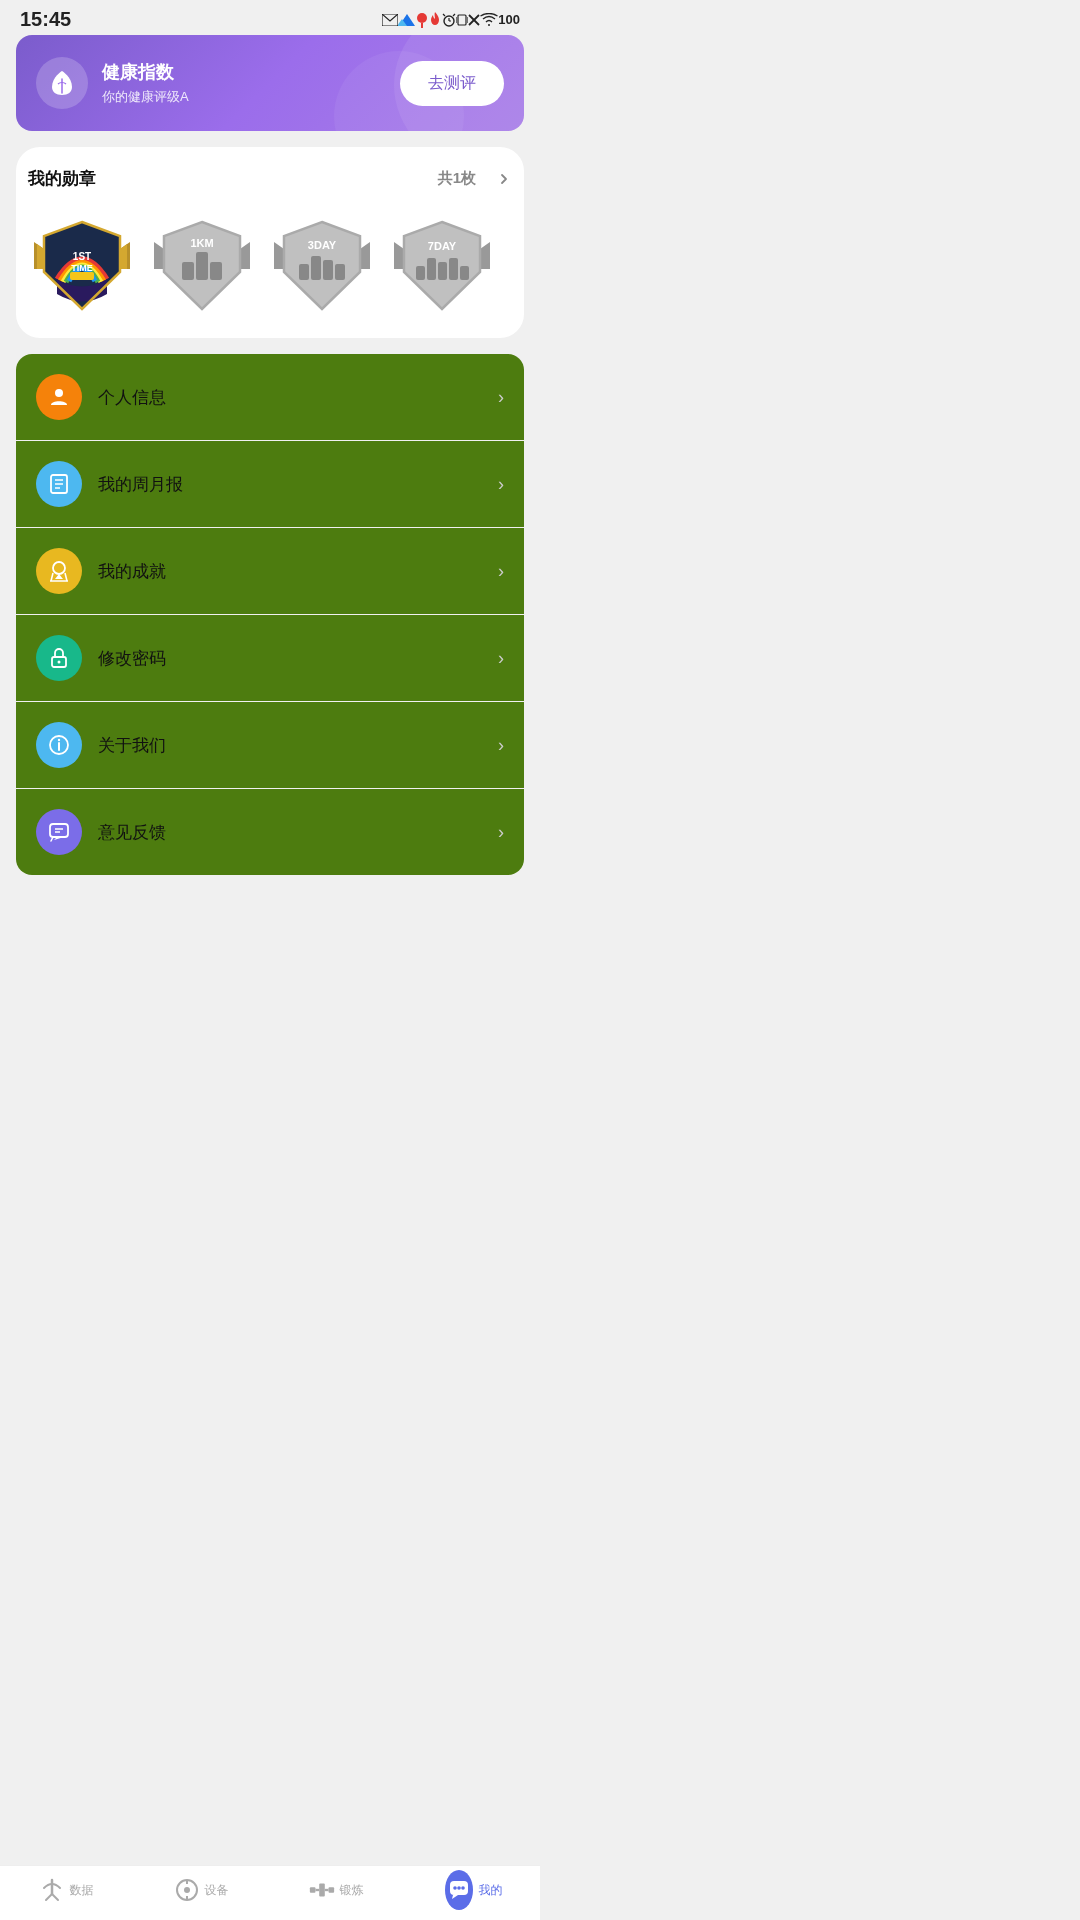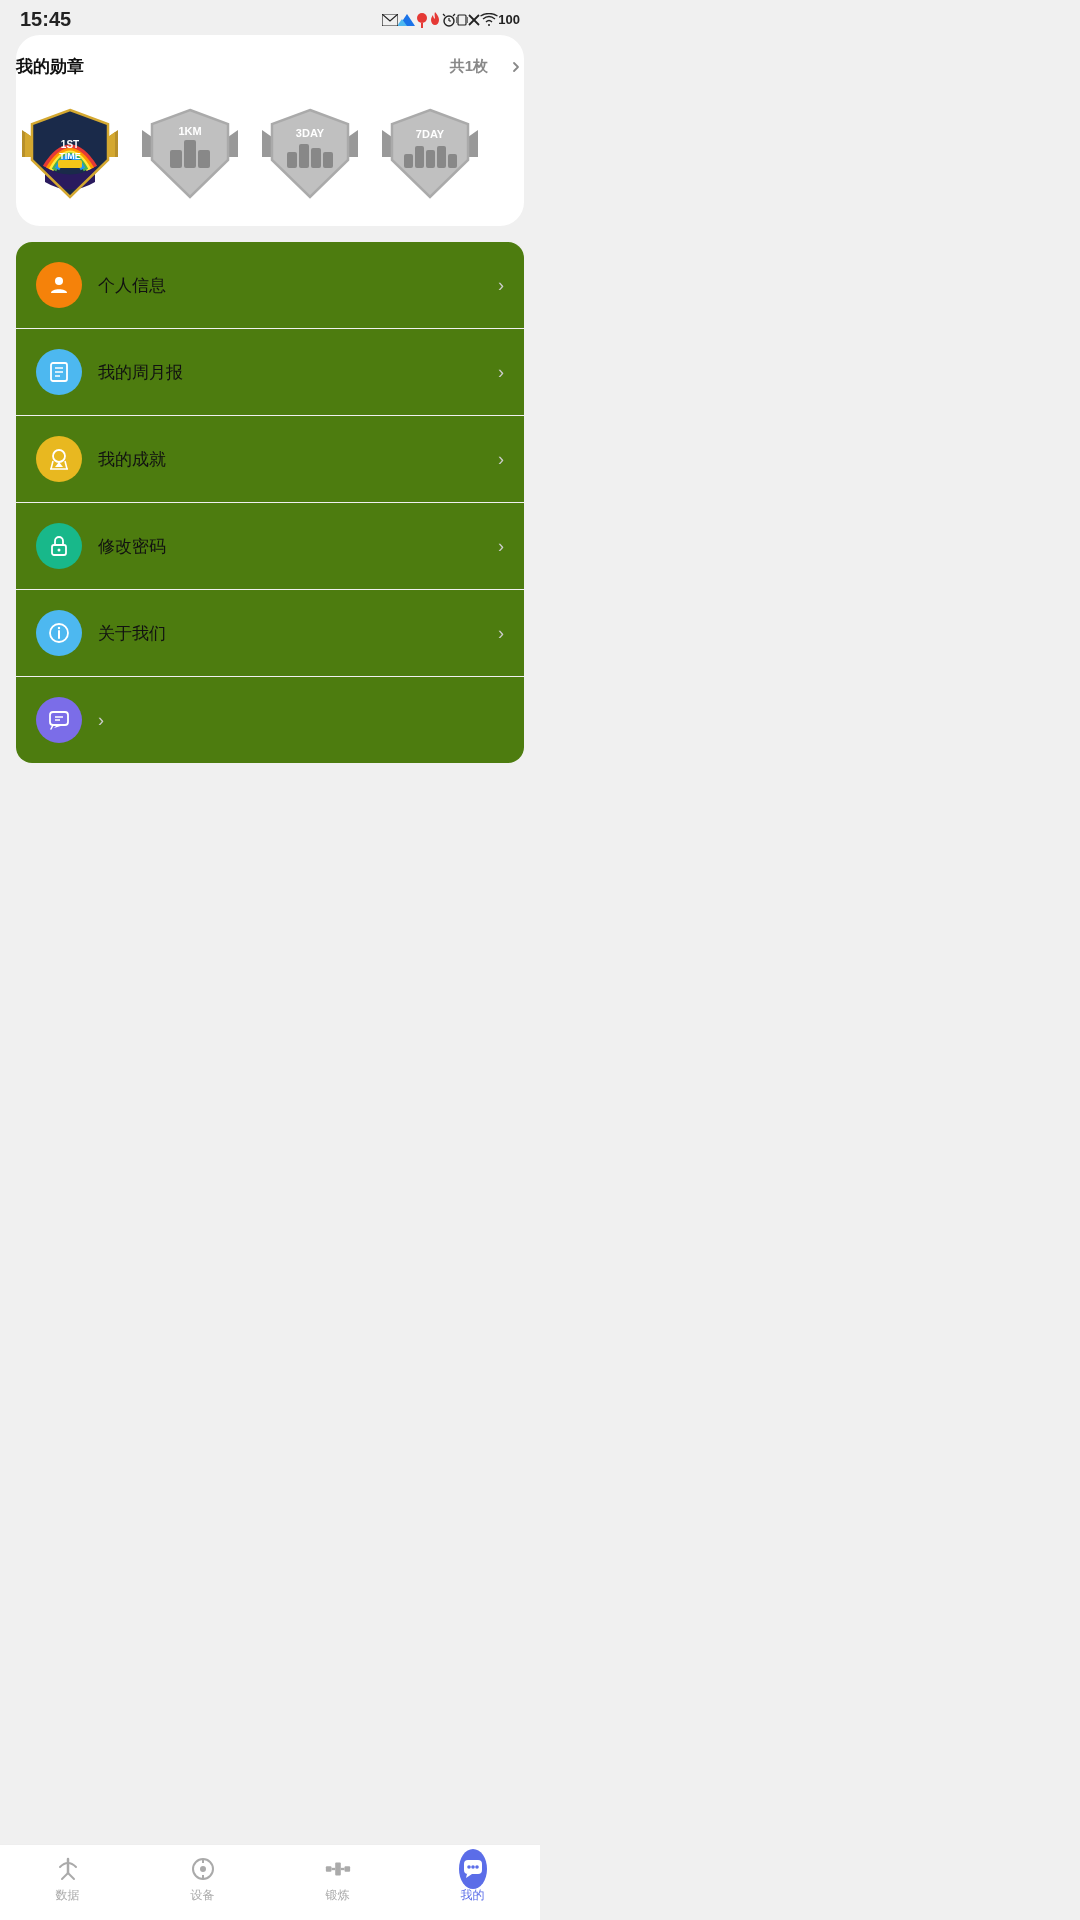--- a/index.html
+++ b/index.html
@@ -150,21 +150,21 @@
       cursor: pointer;
       z-index: 1;
       white-space: nowrap;
     }
 
     
     .badge-section {
       margin: 0 16px 16px;
       background: white;
       border-radius: 24px;
-      padding: 20px 0;
+      padding: 20px 12px;
       text-align: right;
     }
     .badge-header {
       display: flex;
       justify-content: space-between;
       align-items: center;
       margin-bottom: 20px;
     }
     .badge-title {
       font-size: 17px;
@@ -248,21 +248,21 @@
       left: 0;
       width: 540px;
       background: white;
       border-top: 1px solid #eee;
       display: flex;
       justify-content: space-around;
       padding: 10px 0 16px;
     }
     .nav-item {
       display: flex;
-      flex-direction: column;
+      flex-direction: row;
       align-items: center;
       gap: 4px;
       cursor: pointer;
       min-width: 60px;
     }
     .nav-icon {
       width: 28px;
       height: 28px;
       display: flex;
       align-items: center;
@@ -340,20 +340,36 @@
           <path d="M9,12 L9,12" stroke="#222" stroke-width="2" stroke-linecap="round"></path>
           <path d="M6,9 Q9,6 12,9" fill="none" stroke="#222" stroke-width="1.4"></path>
           <path d="M3,6 Q9,1 15,6" fill="none" stroke="#222" stroke-width="1.4"></path>
           <path d="M0.5,3 Q9,-2 17.5,3" fill="none" stroke="#222" stroke-width="1.4"></path>
         </svg>
       <span style="font-size:13px;font-weight:600;color:#222;">100</span>
     </div>
   </div>
 
 
+  <div class="health-banner">
+    <div class="health-left">
+      <div class="health-icon-circle">
+        <svg viewBox="0 0 28 28">
+          <path d="M14 2 C14 2 4 8 4 18 C4 23 8 26 14 26 C20 26 24 23 24 18 C24 8 14 2 14 2Z" fill="white"></path>
+          <path d="M14 10 L14 24" stroke="#9b6deb" stroke-width="1.5" stroke-linecap="round"></path>
+          <path d="M10 15 C12 13 16 13 18 15" stroke="#9b6deb" stroke-width="1.2" fill="none"></path>
+        </svg>
+      </div>
+      <div class="health-text-block">
+        <span class="health-title">健康指数</span>
+        <span class="health-subtitle">你的健康评级A</span>
+      </div>
+    </div>
+    <button class="health-btn">去测评</button>
+  </div>
 
   <div class="badge-section">
     <div class="badge-header">
       <span class="badge-title">我的勋章</span>
       <div class="badge-count">
         <span>共1枚</span>
         <svg viewBox="0 0 16 16">
             <path d="M6 4 L10 8 L6 12" stroke="#888" stroke-width="1.8" fill="none" stroke-linecap="round" stroke-linejoin="round"></path>
           </svg>
       </div>
@@ -501,20 +517,21 @@
       <div class="menu-icon-circle" style="background:#7b6de8;">
         <svg viewBox="0 0 24 24">
             <rect x="3" y="4" width="18" height="13" rx="3" fill="none" stroke="white" stroke-width="1.8"></rect>
             <path d="M7 20 L10 17 L17 17" stroke="none"></path>
             <path d="M6 17 L4 21" stroke="white" stroke-width="1.5" stroke-linecap="round"></path>
             <path d="M6 17 L10 17" stroke="white" stroke-width="1.5"></path>
             <line x1="8" y1="9" x2="16" y2="9" stroke="white" stroke-width="1.5"></line>
             <line x1="8" y1="12" x2="13" y2="12" stroke="white" stroke-width="1.5"></line>
           </svg>
       </div>
+      <span class="menu-label">意见反馈</span>
       <span class="chevron-icon">›</span>
     </div>
 
   </div>
 </div>
 
 <div class="bottom-nav">
 
   <div class="nav-item">
     <div class="nav-icon">

